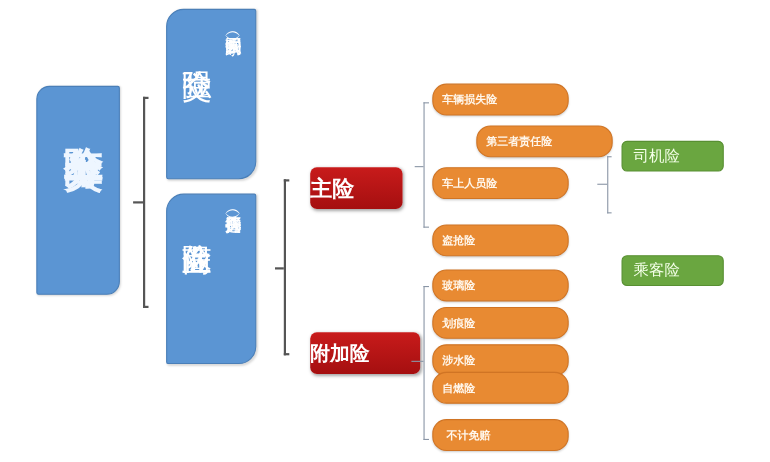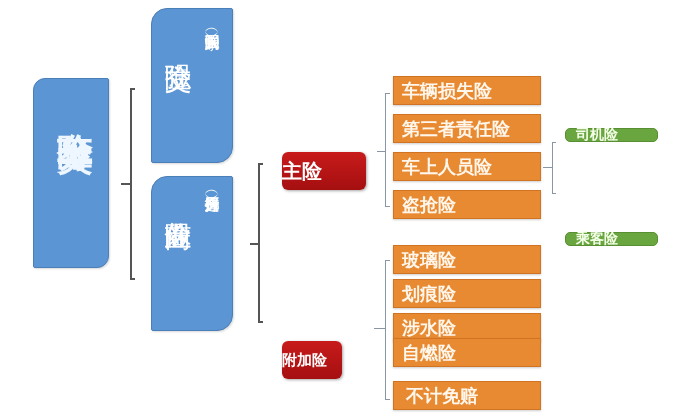--- a/index.html
+++ b/index.html
@@ -30,41 +30,41 @@
   .red-box {
     position: absolute;
     background: linear-gradient(#c81b1b, #a50f10);
     border-radius: 6px;
     box-shadow: 1px 1px 3px rgba(0,0,0,0.35);
     color: #fff;
     font-weight: bold;
     display: flex; align-items: center; 
   }
   #main-ins { left: 282px; top: 152px; width: 84px; height: 38px; font-size: 20px; }
-  #addon-ins { left: 282px; top: 302px; width: 60px; height: 38px; font-size: 15px; margin-top: 39px; }
+  #addon-ins { left: 282px; top: 302px; width: 100px; height: 38px; font-size: 18px; }
 
   .orange-box {
     position: absolute;
-    left: 393px; width: 148px; height: 29px;
+    left: 393px; width: 124px; height: 29px;
     background: #e88a32;
     border: 1px solid #d07424;
-    border-radius: 0;
+    border-radius: 13px;
     box-shadow: 0 1px 2px rgba(0,0,0,0.2);
     color: #fff7ec;
-    font-size: 18px; font-weight: bold;
+    font-size: 10px; font-weight: bold;
     display: flex; align-items: center; padding-left: 8px;
   }
   .green-box {
     position: absolute;
-    left: 565px; width: 93px; height: 14px;
+    left: 565px; width: 93px; height: 28px;
     background: #6aa640;
     border: 1px solid #588f32;
     border-radius: 5px;
     color: #f4ffe8;
-    font-size: 14px; font-weight: bold;
+    font-size: 14px; font-weight: normal;
     display: flex; align-items: center; padding-left: 10px;
   }
 
   .line { position: absolute; background: #555; }
   .line.grey { background: #8a96a6; }
 </style>
 </head>
 <body>
 
 <div id="root" class="blue-box">
@@ -98,27 +98,27 @@
 </div>
 
 <div class="line grey" style="left:385px;top:93px;width:1px;height:114px;"></div>
 <div class="line grey" style="left:385px;top:93px;width:5px;height:1px;"></div>
 <div class="line grey" style="left:385px;top:206px;width:5px;height:1px;"></div>
 <div class="line grey" style="left:377px;top:151px;width:8px;height:1px;"></div>
 
 <div class="orange-box" style="top:76px;">
     <span>车辆损失险</span>
   </div>
-<div class="orange-box" style="top:114px;">
+<div class="orange-box" style="top:114px;margin-left:40px;">
     <span>第三者责任险</span>
   </div>
 <div class="orange-box" style="top:152px;">
     <span>车上人员险</span>
   </div>
-<div class="orange-box" style="top:190px;">
+<div class="orange-box" style="top:204px;">
     <span>盗抢险</span>
   </div>
 
 <div class="line grey" style="left:552px;top:142px;width:1px;height:52px;"></div>
 <div class="line grey" style="left:552px;top:142px;width:4px;height:1px;"></div>
 <div class="line grey" style="left:552px;top:193px;width:4px;height:1px;"></div>
 <div class="line grey" style="left:543px;top:167px;width:9px;height:1px;"></div>
 
 <div class="green-box" style="top:128px;">
     <span>司机险</span>

